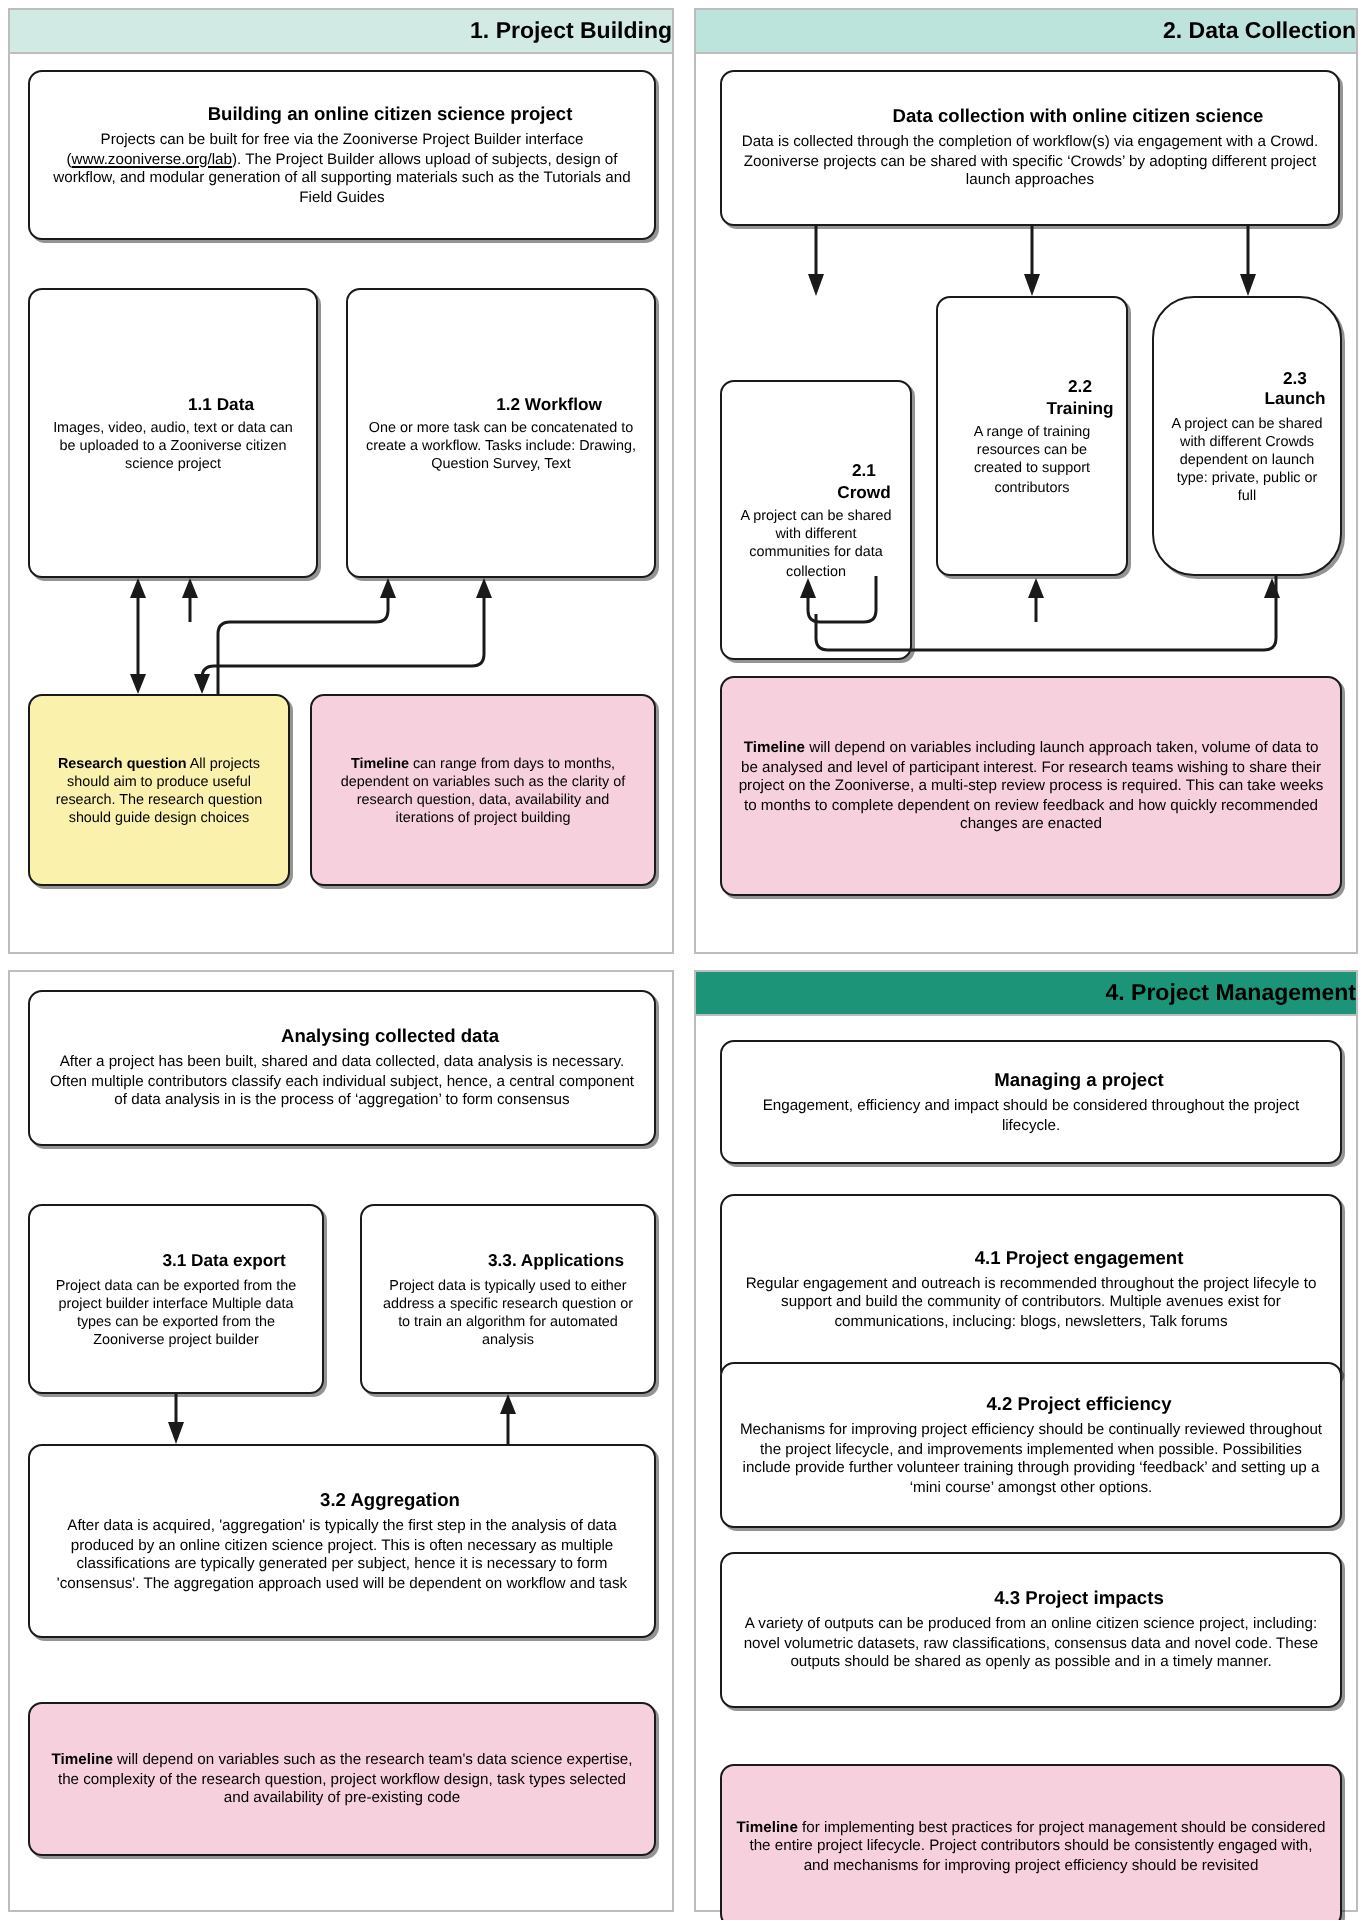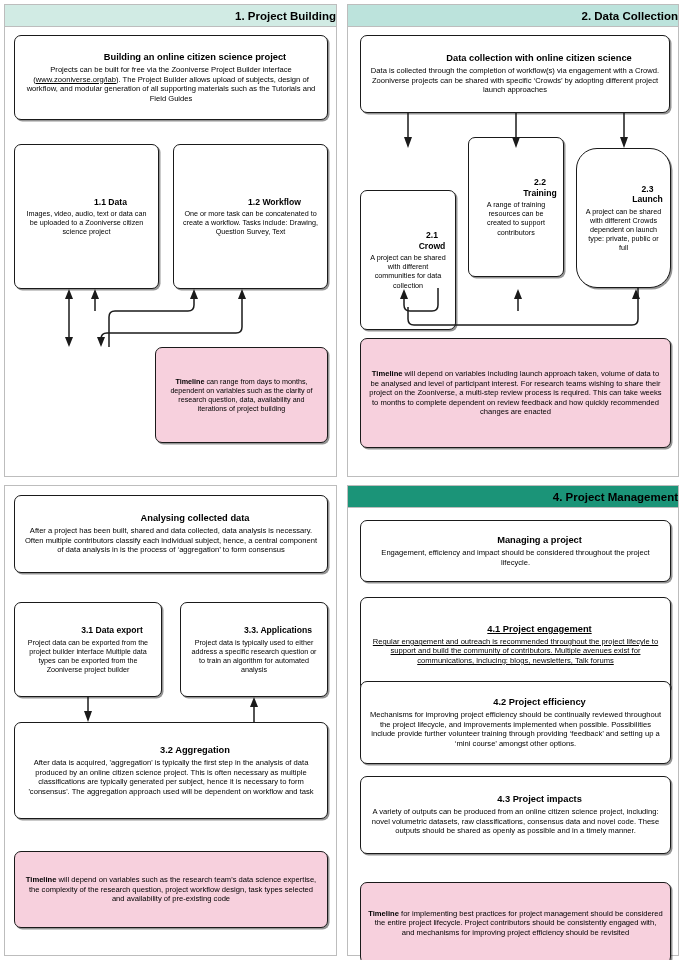--- a/index.html
+++ b/index.html
@@ -109,20 +109,23 @@
           <div class="box narrow" style="left:9px; top:117px; width:145px; height:145px;">
             <div class="t">1.1 Data</div>
             <div class="d">Images, video, audio, text or data can be uploaded to a Zooniverse citizen science project</div>
           </div>
 
           <div class="box narrow" style="left:168px; top:117px; width:155px; height:145px;">
             <div class="t">1.2 Workflow</div>
             <div class="d">One or more task can be concatenated to create a workflow. Tasks include: Drawing, Question Survey, Text</div>
           </div>
 
+          <div class="box narrow yellow" style="left:9px; top:320px; width:131px; height:96px;">
+            <div class="d"><b>Research question</b><span> All projects should aim to produce useful research. The research question should guide design choices</span></div>
+          </div>
 
           <div class="box narrow pink" style="left:150px; top:320px; width:173px; height:96px;justify-content:center;">
             <div class="d"><b>Timeline</b><span> can range from days to months, dependent on variables such as the clarity of research question, data, availability and iterations of project building</span></div>
           </div>
 
           <svg class="flow" width="343" height="458">
 
             <line x1="64" y1="270" x2="64" y2="312"></line>
             <polygon points="64,262 60,272 68,272"></polygon>
             <polygon points="64,320 60,310 68,310"></polygon>
@@ -150,21 +153,21 @@
           <div class="box" style="left:12px; top:8px; width:310px; height:78px;">
             <div class="t">Data collection with online citizen science</div>
             <div class="d">Data is collected through the completion of workflow(s) via engagement with a Crowd. Zooniverse projects can be shared with specific ‘Crowds’ by adopting different project launch approaches</div>
           </div>
 
           <div class="box narrow" style="left:12px; top:121px; width:96px; height:140px;margin-top:42px;">
             <div class="t">2.1 Crowd</div>
             <div class="d">A project can be shared with different communities for data collection</div>
           </div>
 
-          <div class="box narrow" style="left:120px; top:110px; width:96px; height:140px;">
+          <div class="box narrow" style="left:120px; top:121px; width:96px; height:140px;">
             <div class="t">2.2 Training</div>
             <div class="d">A range of training resources can be created to support contributors</div>
           </div>
 
           <div class="box narrow" style="left:228px; top:121px; width:95px; height:140px;border-radius:21px;">
             <div class="t">2.3 Launch</div>
             <div class="d">A project can be shared with different Crowds dependent on launch type: private, public or full</div>
           </div>
 
           <div class="box pink" style="left:12px; top:311px; width:311px; height:110px;">
@@ -234,21 +237,21 @@
     <div class="panel">
       <div class="panel-inner">
         <div class="panel-header" style="background:#1b9478">4. Project Management</div>
         <div class="panel-body">
 
           <div class="box" style="left:12px; top:12px; width:311px; height:62px;">
             <div class="t">Managing a project</div>
             <div class="d">Engagement, efficiency and impact should be considered throughout the project lifecycle.</div>
           </div>
 
-          <div class="box" style="left:12px; top:89px; width:311px; height:95px;text-decoration:underline;">
+          <div class="box" style="left:12px; top:89px; width:311px; height:95px;">
             <div class="t">4.1 Project engagement</div>
             <div class="d">Regular engagement and outreach is recommended throughout the project lifecyle to support and build the community of contributors. Multiple avenues exist for communications, inclucing: blogs, newsletters, Talk forums</div>
           </div>
 
           <div class="box" style="left:12px; top:173px; width:311px; height:83px;">
             <div class="t">4.2 Project efficiency</div>
             <div class="d">Mechanisms for improving project efficiency should be continually reviewed throughout the project lifecycle, and improvements implemented when possible. Possibilities include provide further volunteer training through providing ‘feedback’ and setting up a ‘mini course’ amongst other options.</div>
           </div>
 
           <div class="box" style="left:12px; top:268px; width:311px; height:78px;">

